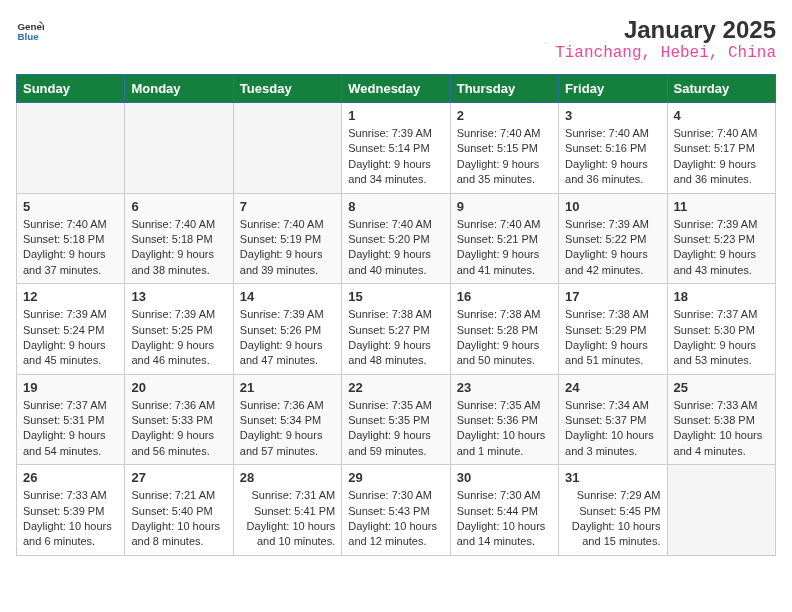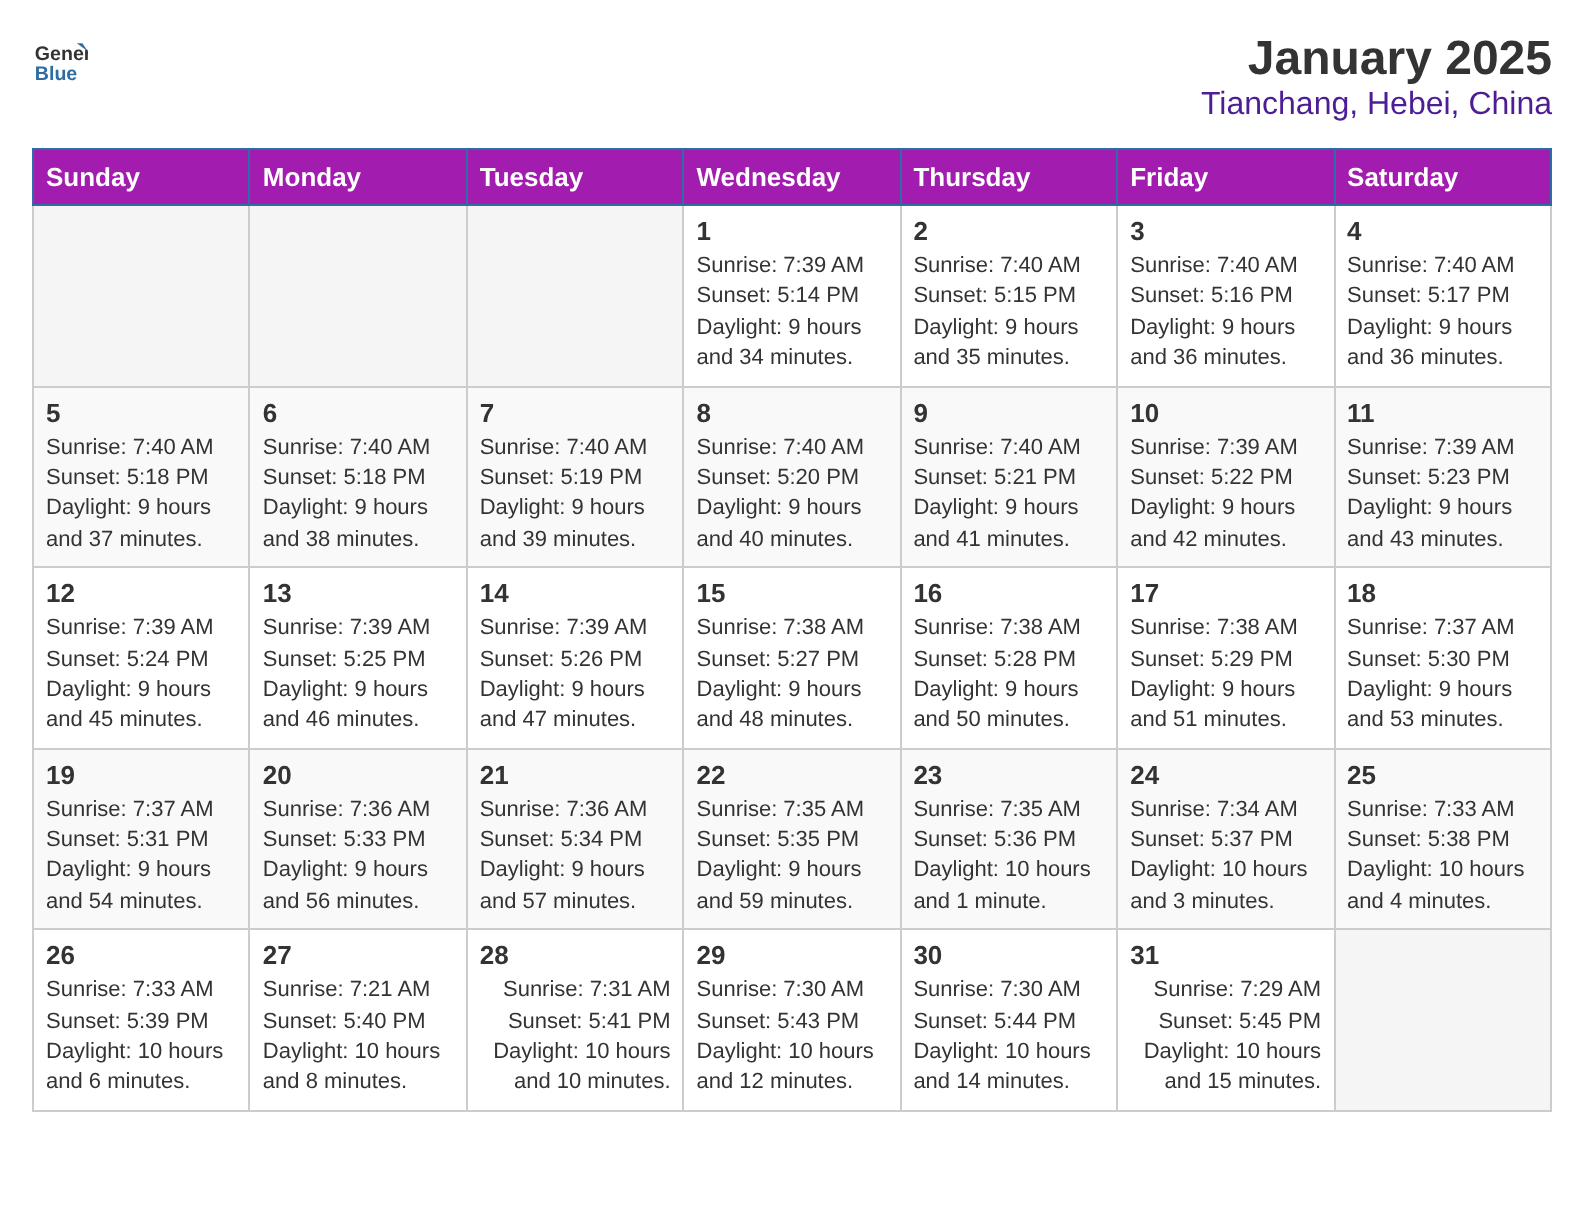--- a/index.html
+++ b/index.html
@@ -28,28 +28,29 @@
     .title-area {
       text-align: right;
     }
     .cal-title {
       font-size: 24px;
       font-weight: bold;
       color: #333;
     }
     .cal-subtitle {
       font-size: 16px;
-      color: #4c1d95;
+      color: #ec4899;
+      font-family: Liberation Mono, monospace;
     }
     table {
       width: 100%;
       border-collapse: collapse;
     }
     thead tr th {
-      background-color: #a21caf;
+      background-color: #15803d;
       color: #fff;
       font-size: 13px;
       font-weight: bold;
       text-align: left;
       padding: 6px 6px;
       border: 1px solid #2e6da4;
     }
     tbody tr td {
       vertical-align: top;
       border: 1px solid #ccc;

